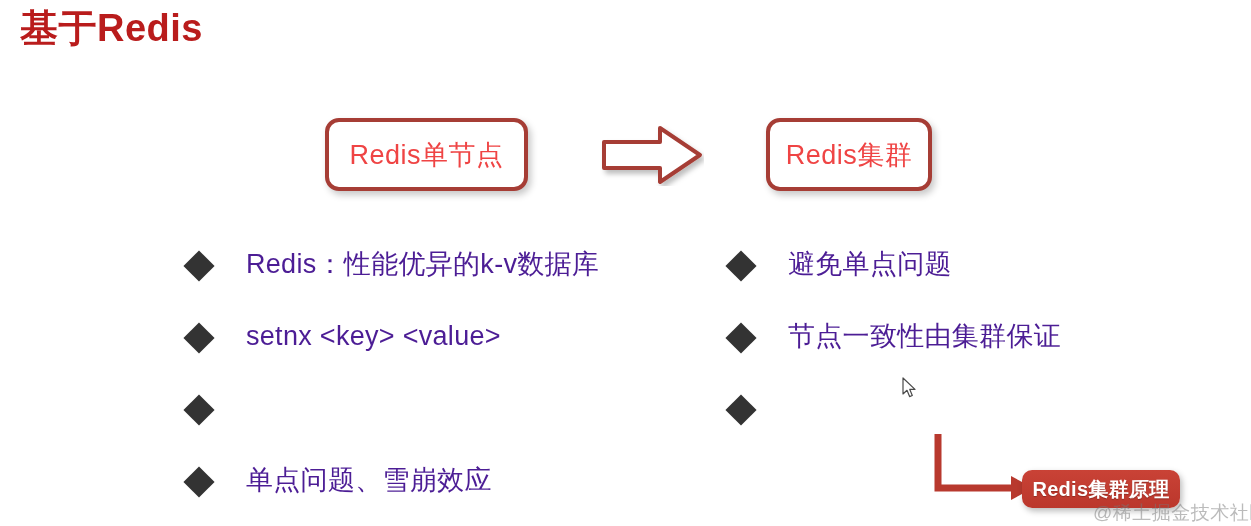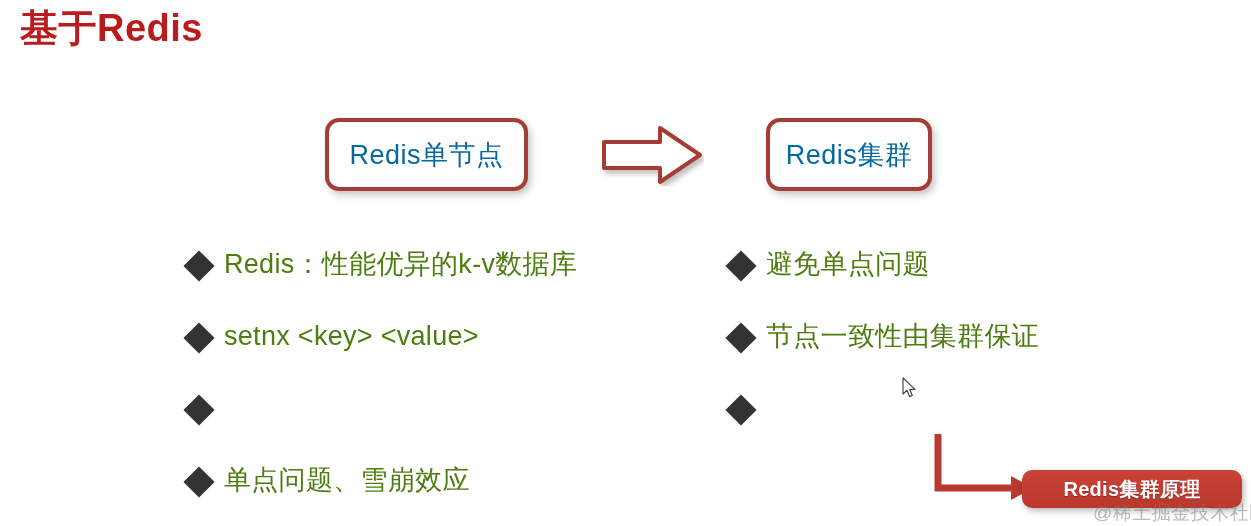--- a/index.html
+++ b/index.html
@@ -36,21 +36,21 @@
     border: 4px solid #a63d35;
     border-radius: 14px;
     background: #ffffff;
     display: flex;
     align-items: center;
     justify-content: center;
     box-shadow: 3px 4px 7px rgba(0,0,0,0.22);
   }
   .flow-box span {
     font-size: 27px;
-    color: #0369a1;
+    color: #ef4444;
     white-space: nowrap;
     letter-spacing: 0.5px;
   }
   #box-single { left: 325px; top: 118px; width: 203px; height: 73px; }
   #box-cluster { left: 766px; top: 118px; width: 166px; height: 73px; }
 
   
   .block-arrow {
     position: absolute;
     left: 600px;
@@ -74,43 +74,43 @@
   .bullet-mark {
     flex: 0 0 auto;
     width: 22px;
     height: 22px;
     margin-top: 9px;
     background: #333333;
     transform: rotate(45deg);
   }
   .bullet-text {
     flex: 1 1 auto;
-    margin-left: 14px;
+    margin-left: 36px;
     font-size: 27px;
     line-height: 36px;
-    color: #4d7c0f;
+    color: #4c1d95;
     white-space: nowrap;
     letter-spacing: 0.3px;
   }
 
   
   .elbow-arrow {
     position: absolute;
     left: 925px;
     top: 430px;
     width: 110px;
     height: 78px;
   }
 
   
   #callout-badge {
     position: absolute;
     left: 1022px;
     top: 470px;
-    width: 220px;
+    width: 158px;
     height: 38px;
     box-sizing: border-box;
     border-radius: 10px;
     background: linear-gradient(180deg, #c94236 0%, #bb372c 100%);
     display: flex;
     align-items: center;
     justify-content: center;
     box-shadow: 2px 3px 6px rgba(0,0,0,0.28);
   }
   #callout-badge span {

